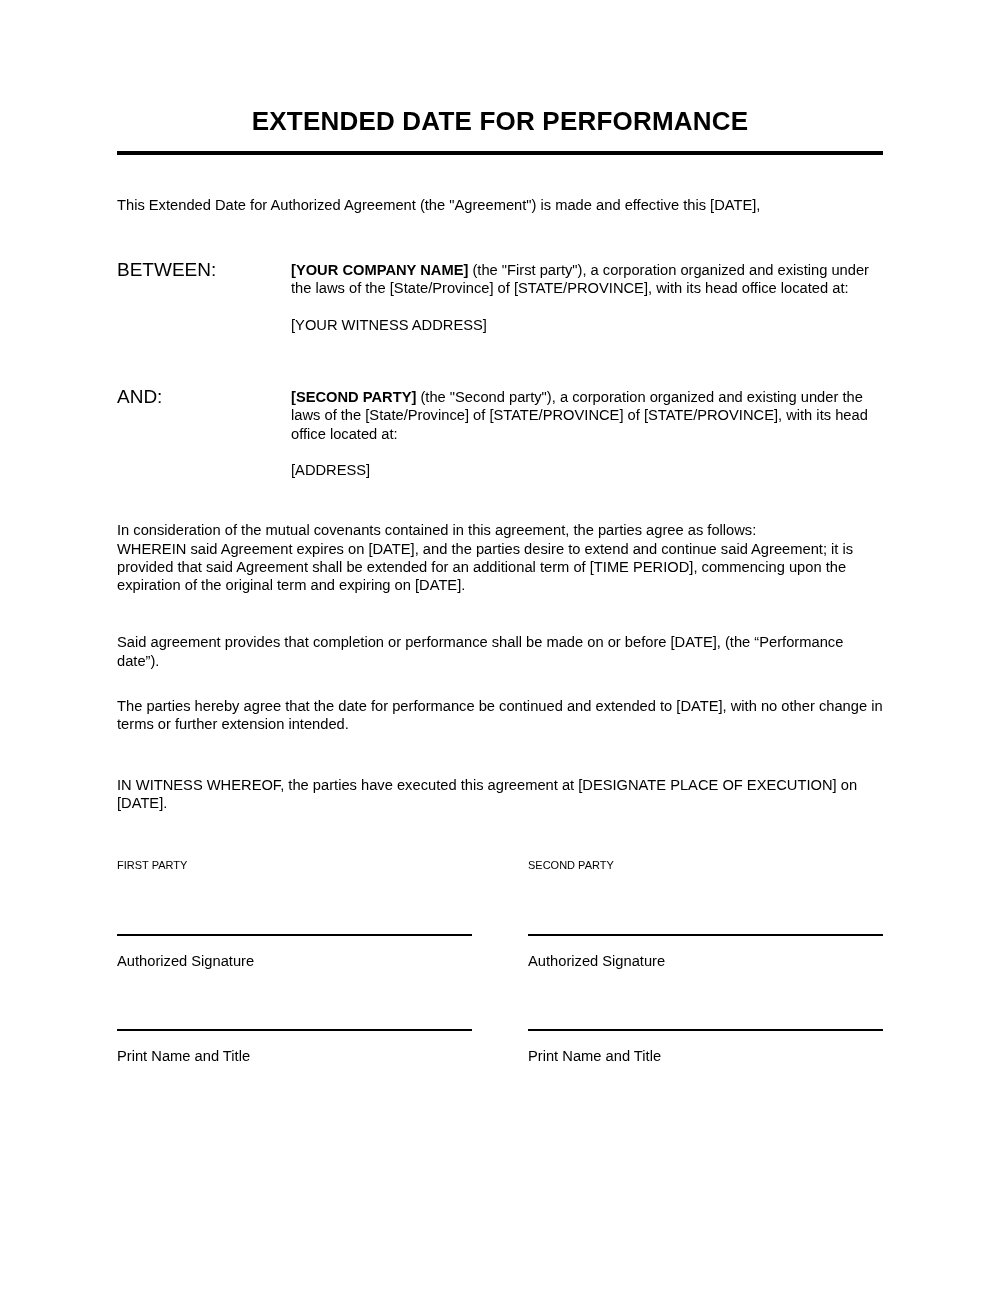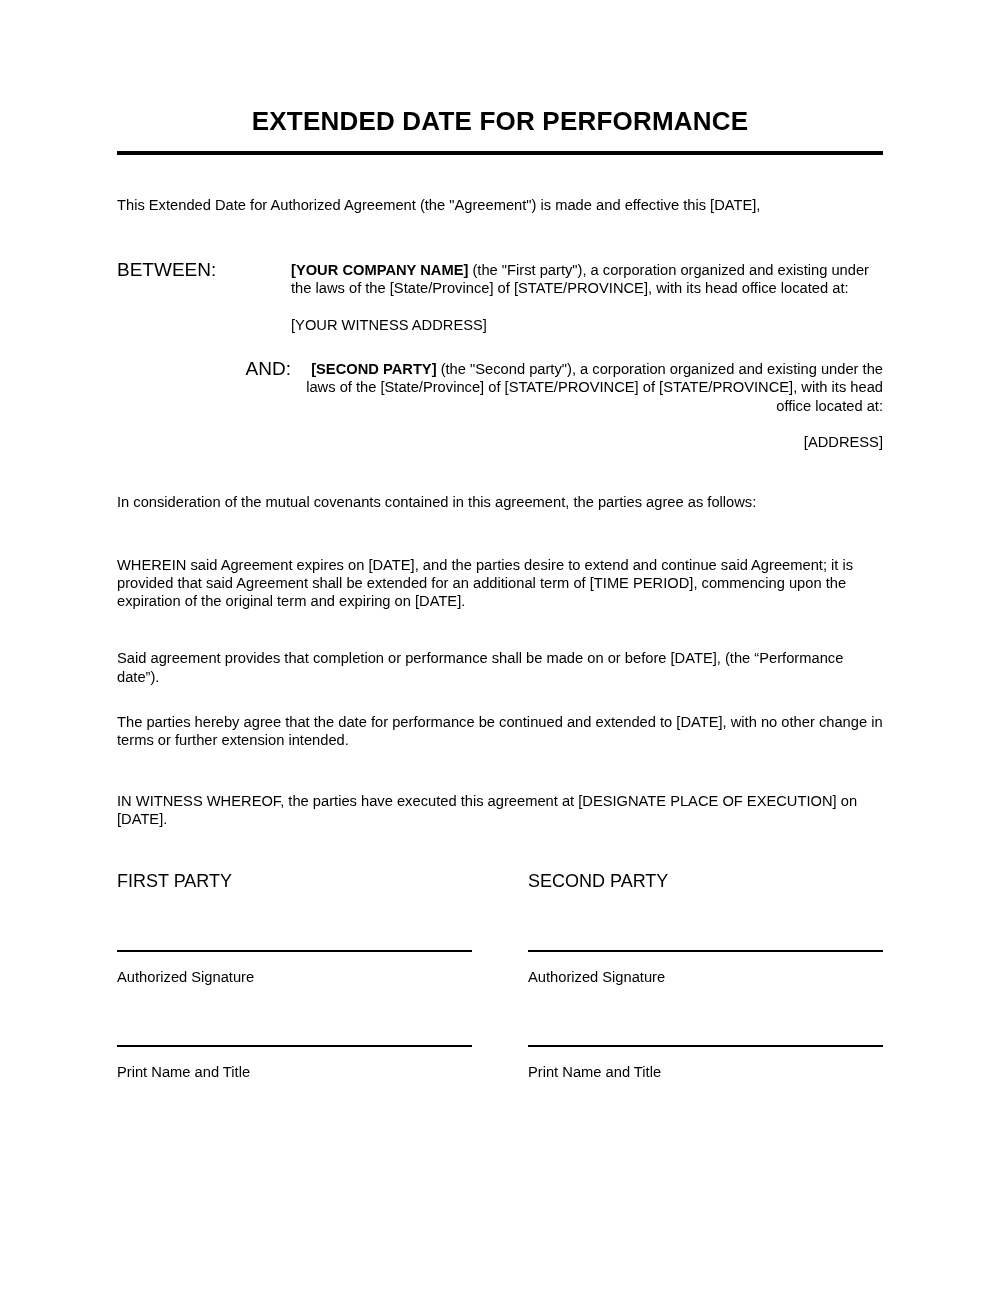--- a/index.html
+++ b/index.html
@@ -67,42 +67,42 @@
   }
   .party-body {
     flex: 1 1 auto;
     font-size: 14.7px;
     line-height: 18.3px;
   }
   .party-address {
     margin-top: 18px;
   }
   .row-between { margin-top: 47px; }
-  .row-and { margin-top: 26px; text-align: right; }
+  .row-and { margin-top: 54px; }
 
   .p-consideration { margin-top: 42px; }
-  .p-wherein { margin-top: 44px; }
+  .p-wherein { }
   .p-said { margin-top: 39px; }
   .p-hereby { margin-top: 27px; }
   .p-witness { margin-top: 42px; }
 
   
   .sig-block { margin-top: 44px; }
   .sig-cols {
     display: flex;
   }
   .sig-col {
     width: 355px;
     flex: 0 0 355px;
   }
   .sig-col.second {
     margin-left: 56px;
   }
   .sig-heading {
-    font-size: 18px;
+    font-size: 11px;
     line-height: 18.3px;
   }
   .sig-line {
     border-top: 2px solid #000000;
     margin-top: 59px;
     padding-top: 16px;
   }
   .sig-line.second-line {
   }
   .sig-caption {

